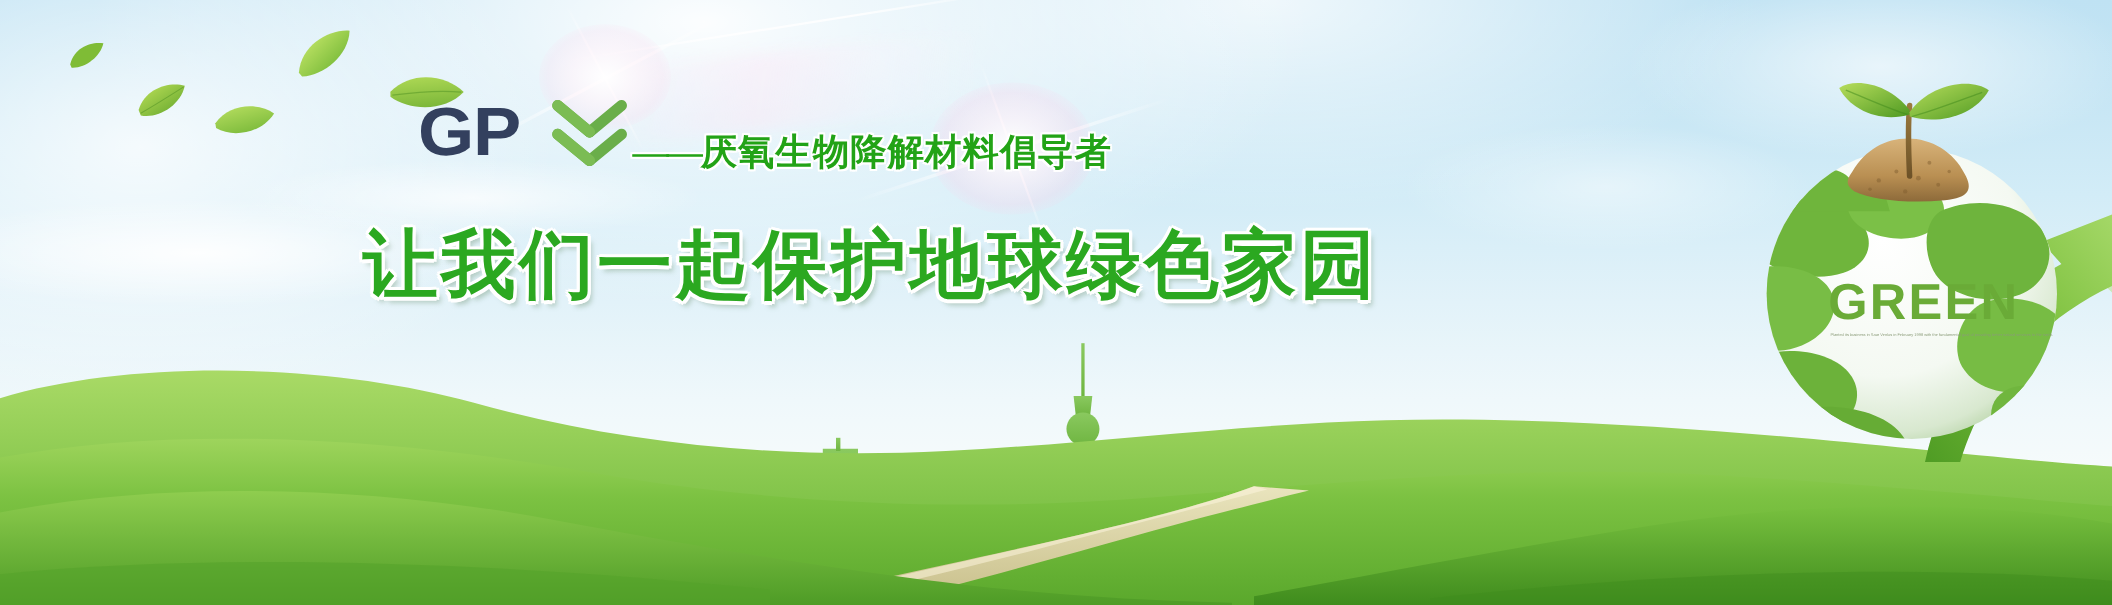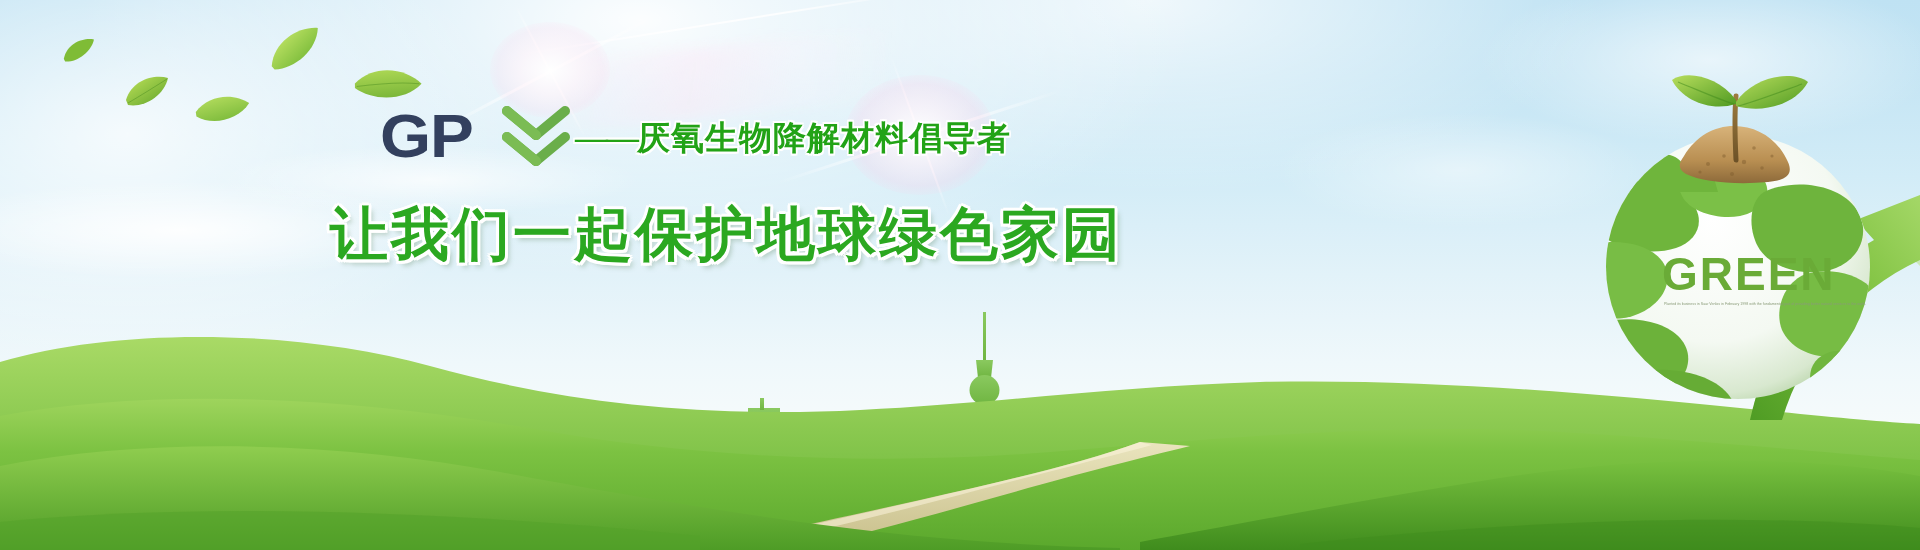--- a/index.html
+++ b/index.html
@@ -82,21 +82,21 @@
   .leaf{position:absolute;}
 
   
   .skyline{position:absolute;left:0;bottom:0;width:1920px;height:300px;}
 
   
   .hills{position:absolute;left:0;bottom:0;width:1920px;height:260px;}
 
   
   .logo-row{
-    position:absolute;left:380px;top:103px;
+    position:absolute;left:380px;top:88px;
     display:flex;align-items:center;gap:31px;
   }
   .logo-gp{
     font-size:62px;font-weight:bold;letter-spacing:-1px;
     color:#33405e;
     font-family:"Liberation Sans", sans-serif;
     line-height:1;
     transform:scaleX(1.06);
     transform-origin:left center;
   }
@@ -112,21 +112,21 @@
       -1.6px -1.6px 0 #fff,  1.6px -1.6px 0 #fff,
       -1.6px  1.6px 0 #fff,  1.6px  1.6px 0 #fff,
        0 -1.8px 0 #fff, 0 1.8px 0 #fff,
       -1.8px 0 0 #fff, 1.8px 0 0 #fff;
     font-family: Liberation Serif, serif;
   }
   .tagline .dash{letter-spacing:-2px;}
 
   .headline{
     position:absolute;left:330px;top:196px;
-    font-size:58px;font-weight:bold;
+    font-size:68px;font-weight:bold;
     color:#2ba820;
     letter-spacing:3px;
     white-space:nowrap;
     text-shadow:
       -2.5px -2.5px 0 #fff,  2.5px -2.5px 0 #fff,
       -2.5px  2.5px 0 #fff,  2.5px  2.5px 0 #fff,
        0 -3px 0 #fff, 0 3px 0 #fff, -3px 0 0 #fff, 3px 0 0 #fff,
        4px 5px 5px rgba(90,130,90,.35);
   }
 

